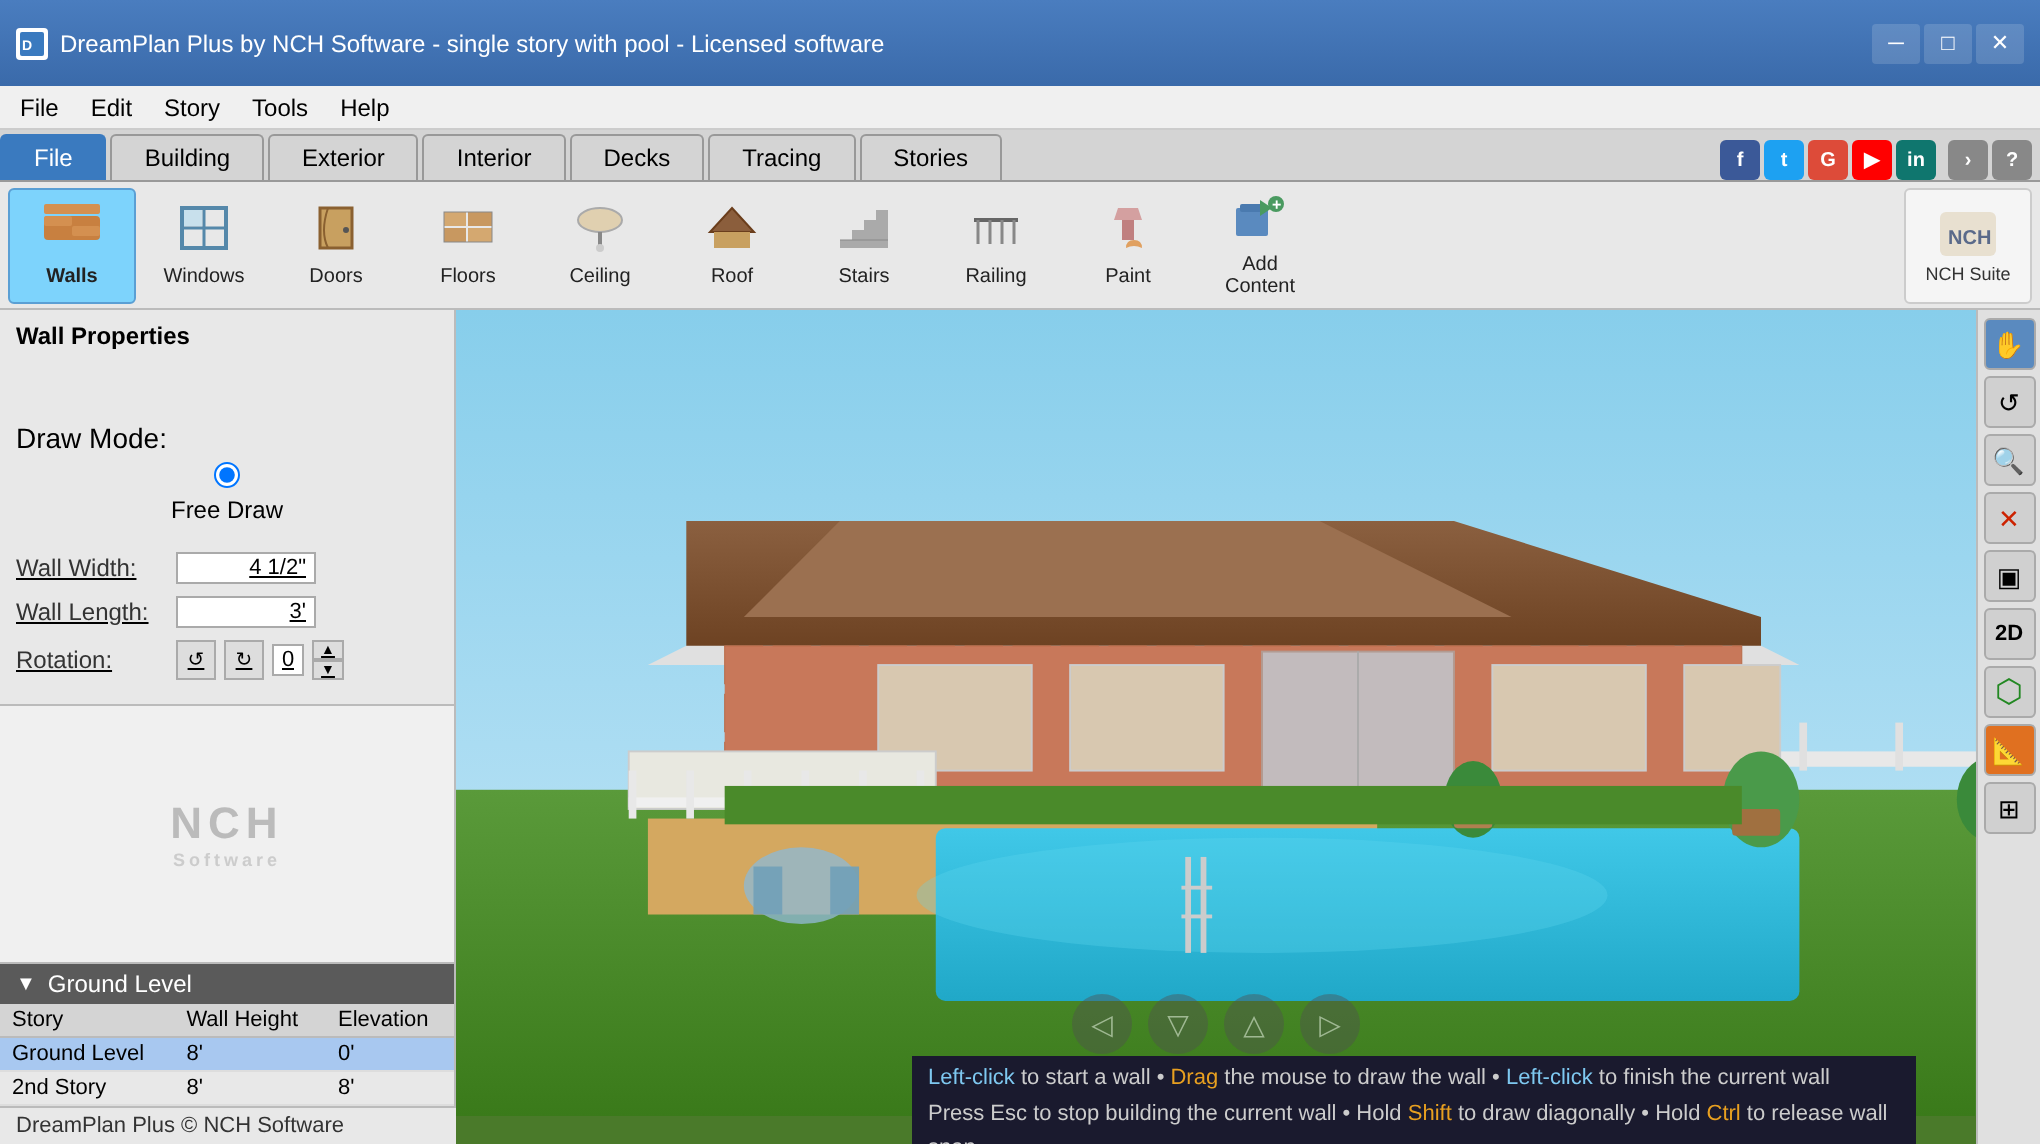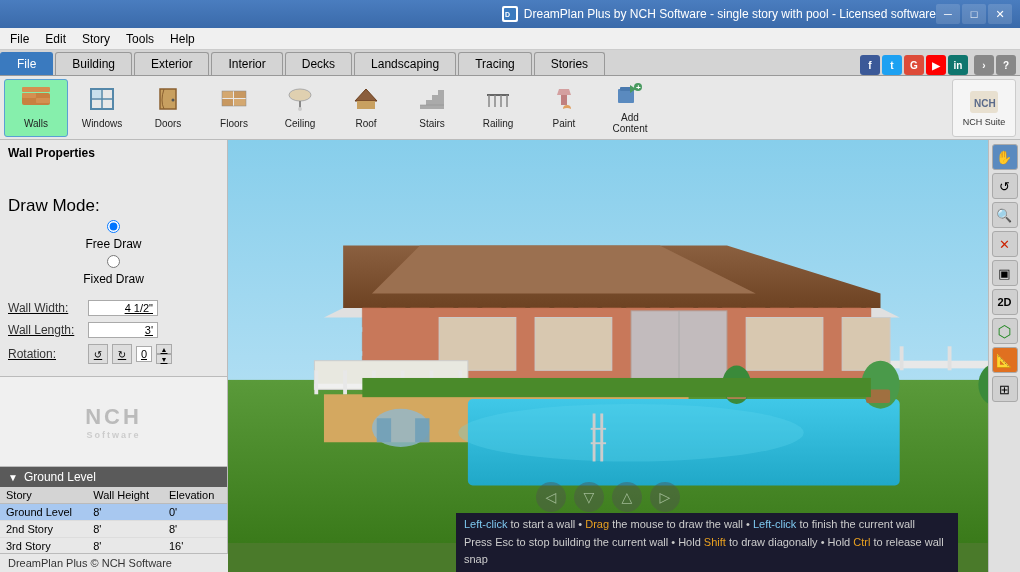--- a/index.html
+++ b/index.html
@@ -1,24 +1,24 @@
 <!DOCTYPE html>
 <html><head>
   <meta charset="utf-8">
   <style>
     * { margin: 0; padding: 0; box-sizing: border-box; }
     body { width: 1020px; height: 572px; overflow: hidden; font-family: 'Segoe UI', Arial, sans-serif; font-size: 12px; background: #f0f0f0; }
 
     
     #titlebar {
-      height: 28px;
+      height: 43px;
       background: linear-gradient(to bottom, #4a7dbf, #3a6aaa);
       display: flex;
       align-items: center;
-      justify-content: flex-end;
+      justify-content: space-between;
       padding: 0 8px;
       color: white;
       font-size: 12px;
     }
     #titlebar-left { display: flex; align-items: center; gap: 6px; }
     #titlebar-logo { width: 16px; height: 16px; background: #fff; border-radius: 2px; display: flex; align-items: center; justify-content: center; }
     #titlebar-logo svg { width: 12px; height: 12px; }
     #titlebar-controls { display: flex; gap: 2px; }
     .title-btn {
       width: 24px; height: 20px; background: rgba(255,255,255,0.15);
@@ -97,21 +97,21 @@
       justify-content: center;
       width: 64px;
       height: 58px;
       cursor: pointer;
       border: 1px solid transparent;
       border-radius: 3px;
       padding: 4px;
       gap: 3px;
       background: transparent;
     }
-    .tool-btn.active { background: #86efac; border-color: #5a9fd4; }
+    .tool-btn.active { background: #7dd3fc; border-color: #5a9fd4; font-weight: bold; }
     .tool-btn-icon { font-size: 22px; line-height: 1; }
     .tool-btn-label { font-size: 10px; text-align: center; color: #222; line-height: 1.1; }
     #toolbar-right {
       margin-left: auto;
       display: flex;
       align-items: center;
     }
     #nch-suite-btn {
       display: flex;
       flex-direction: column;
@@ -173,21 +173,21 @@
       width: 70px;
     }
     .radio-row {
       display: flex;
       align-items: center;
       gap: 4px;
       margin-bottom: 4px;
       font-size: 12px;
       flex-direction: column;
     }
-    .draw-mode-label { font-size: 17px; margin-bottom: 4px; margin-top: 36px; }
+    .draw-mode-label { font-size: 14px; margin-bottom: 4px; margin-top: 36px; }
     .rotation-controls {
       display: flex;
       align-items: center;
       gap: 4px;
     }
     .rot-btn {
       width: 20px; height: 20px;
       background: #ddd;
       border: 1px solid #aaa;
       cursor: pointer;
@@ -378,21 +378,20 @@
   <span class="menu-item">Tools</span>
   <span class="menu-item">Help</span>
 </div>
 
 <div id="tabbar">
   <div class="tab active">File</div>
   <div class="tab">Building</div>
   <div class="tab">Exterior</div>
   <div class="tab">Interior</div>
   <div class="tab">Decks</div>
-  <div class="tab">Landscaping</div>
   <div class="tab">Tracing</div>
   <div class="tab">Stories</div>
   <div id="tabbar-right">
     <div class="social-icon" style="background:#3b5998;">f</div>
     <div class="social-icon" style="background:#1da1f2;">t</div>
     <div class="social-icon" style="background:#dd4b39;">G</div>
     <div class="social-icon" style="background:#ff0000;">▶</div>
     <div class="social-icon" style="background:#0f766e;">in</div>
     <div class="social-icon" style="background:#888;margin-left:4px;">›</div>
     <div class="social-icon" style="background:#888;">?</div>
@@ -524,24 +523,20 @@
 
   <div id="left-panel">
 
     <div id="wall-props">
       <div id="wall-props-title">Wall Properties</div>
 
       <div class="draw-mode-label">Draw Mode:</div>
       <div class="radio-row">
         <input type="radio" name="drawmode" checked="" style="">
         <span>Free Draw</span>
-      </div>
-      <div class="radio-row">
-        <input type="radio" name="drawmode" style="">
-        <span>Fixed Draw</span>
       </div>
 
       <div style="height:10px;"></div>
 
       <div class="prop-row">
         <span class="prop-label">Wall Width:</span>
         <input class="prop-value" type="text" value="4 1/2&quot;" style="">
       </div>
       <div class="prop-row">
         <span class="prop-label">Wall Length:</span>

